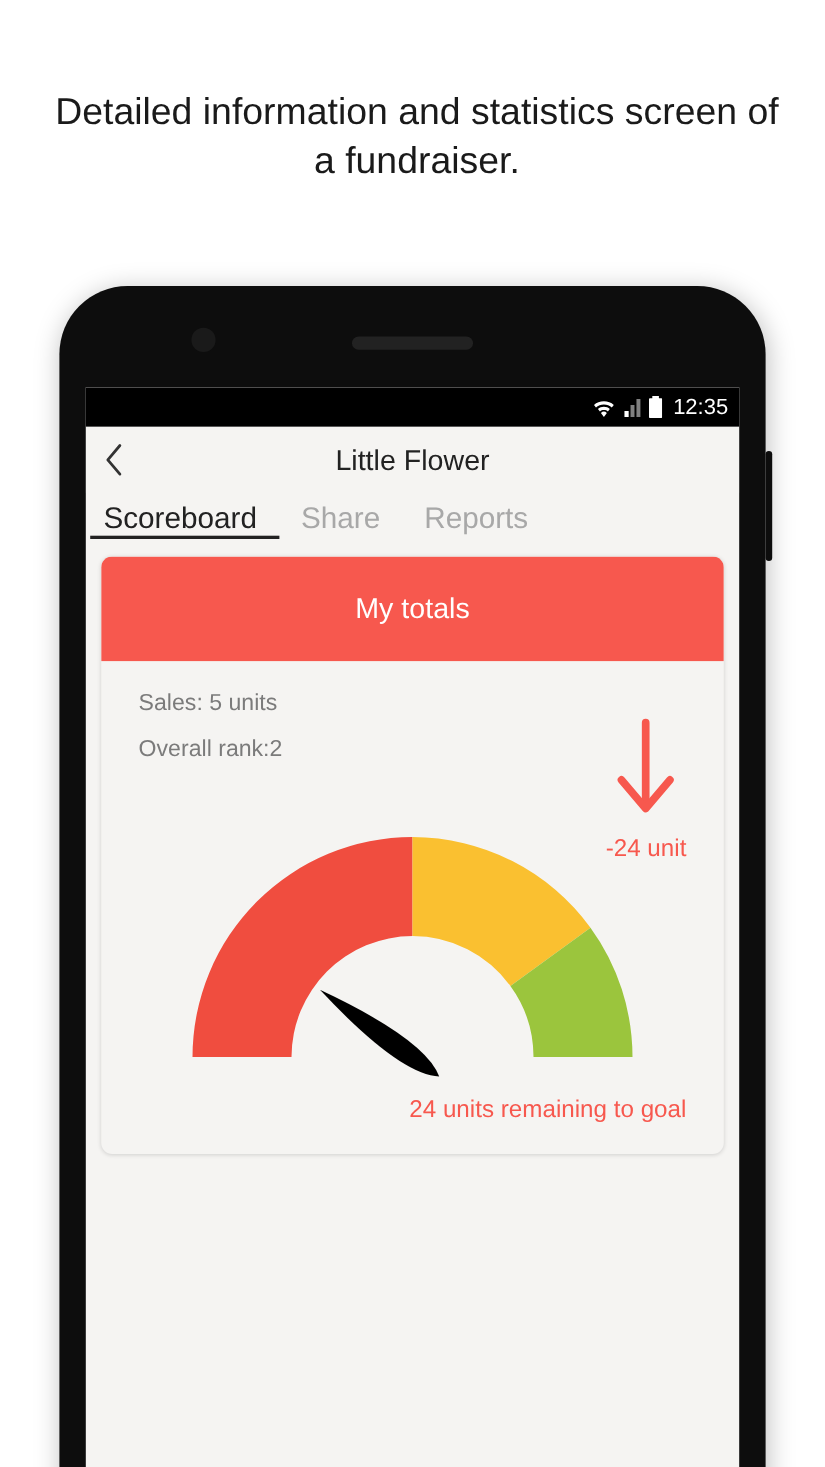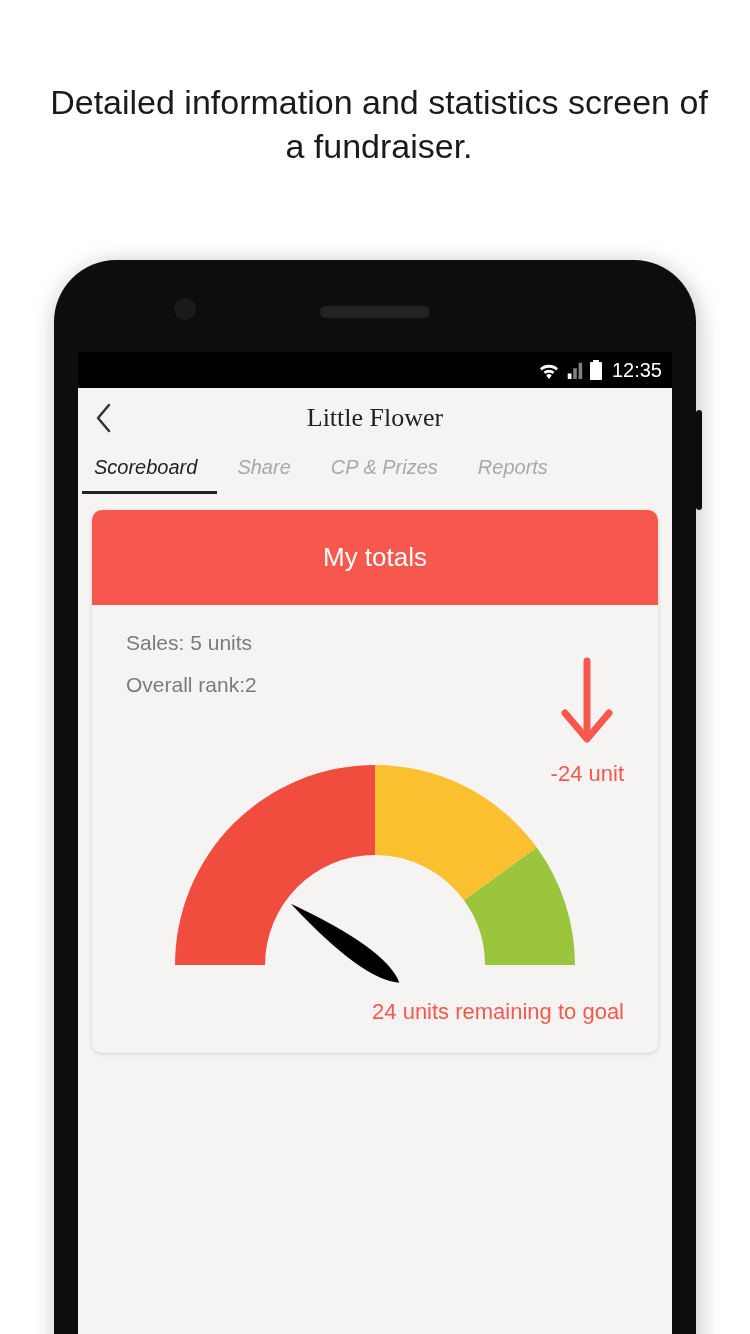--- a/index.html
+++ b/index.html
@@ -80,21 +80,20 @@
   }
   .statusbar .time { font-weight: 400; margin-left: 4px; }
   .statusbar svg { display: block; }
   
   .app-header {
     height: 60px;
     display: flex;
     align-items: center;
     position: relative;
     background: #f5f4f2;
-    font-family: Liberation Serif, serif;
   }
   .app-header .back {
     width: 50px;
     display: flex;
     align-items: center;
     justify-content: center;
     height: 100%;
   }
   .app-header .title {
     position: absolute;
@@ -106,25 +105,24 @@
     pointer-events: none;
   }
   
   .tabs {
     display: flex;
     padding: 0 4px;
     gap: 0;
     border-bottom: none;
   }
   .tab {
-    font-size: 20px;
+    font-size: 27px;
     color: #a8a8a8;
-    padding: 8px 20px 12px 20px;
+    padding: 8px 20px 0 20px;
     white-space: nowrap;
-    font-style: italic;
   }
   .tab.active {
     color: #222;
     border-bottom: 3px solid #222;
     font-weight: 400;
   }
   .tabs .tab:first-child { padding-left: 12px; }
   
   .card {
     margin: 16px 14px 0 14px;
@@ -208,21 +206,20 @@
         <svg width="18" height="30" viewBox="0 0 18 30">
             <path d="M15 2 L4 15 L15 28" stroke="#333" stroke-width="2.5" fill="none" stroke-linecap="round" stroke-linejoin="round"></path>
           </svg>
       </div>
       <div class="title">Little Flower</div>
     </div>
 
     <div class="tabs">
       <div class="tab active">Scoreboard</div>
       <div class="tab">Share</div>
-      <div class="tab">CP &amp; Prizes</div>
       <div class="tab">Reports</div>
     </div>
 
     <div class="card">
       <div class="card-header">My totals</div>
       <div class="card-body">
         <div class="stat-line">Sales: 5 units</div>
         <div class="stat-line">Overall rank:2</div>
 
         <div class="delta-box">

